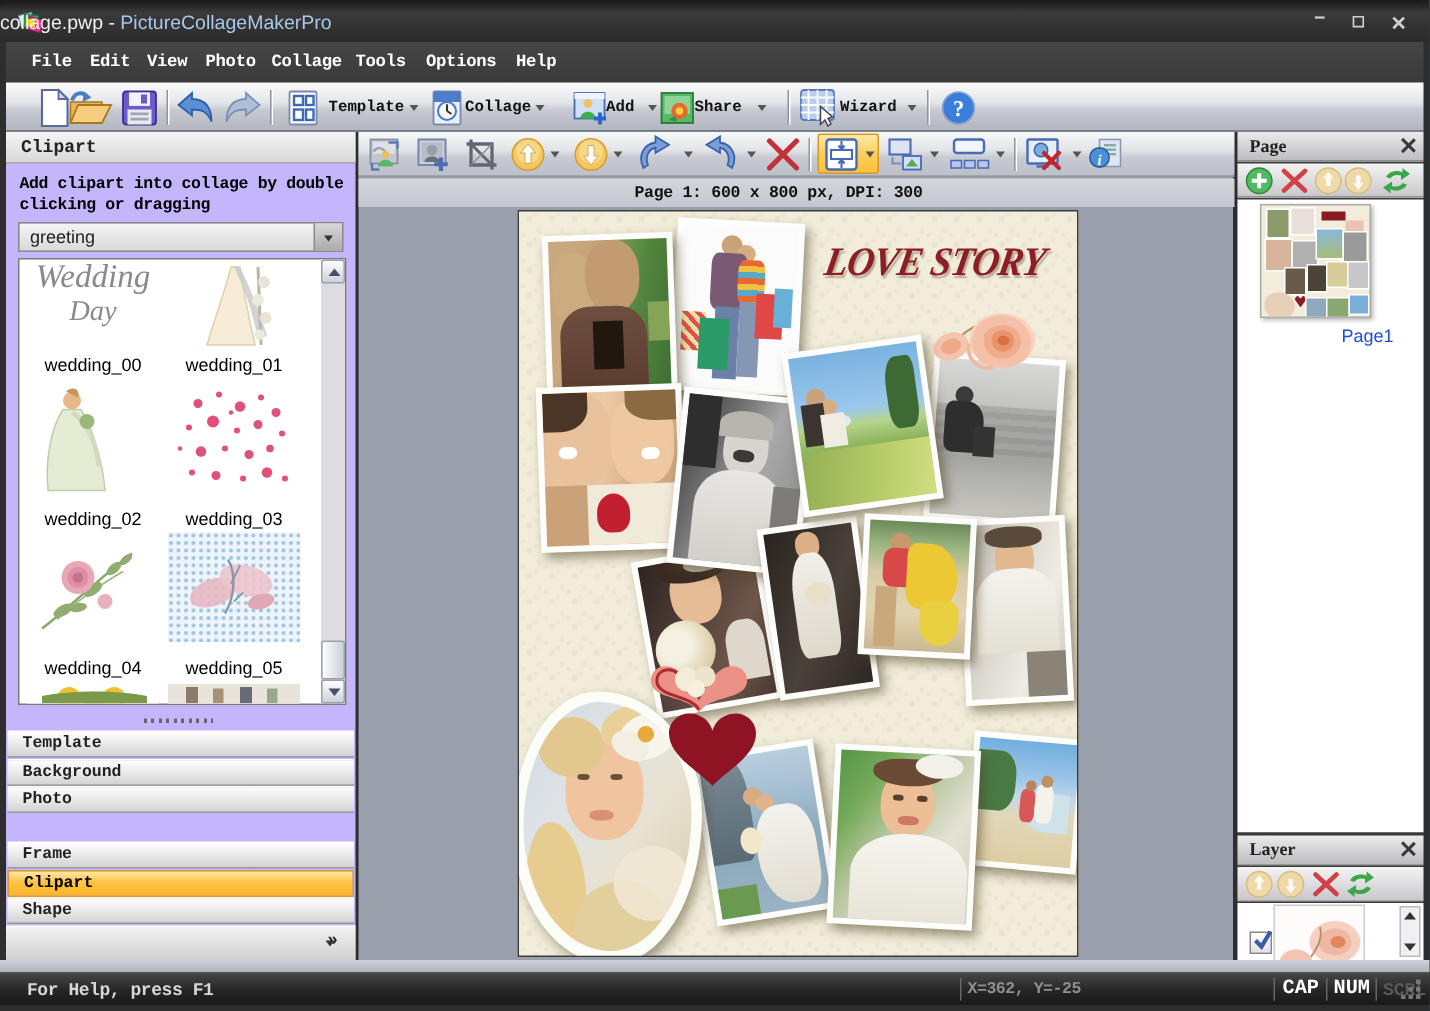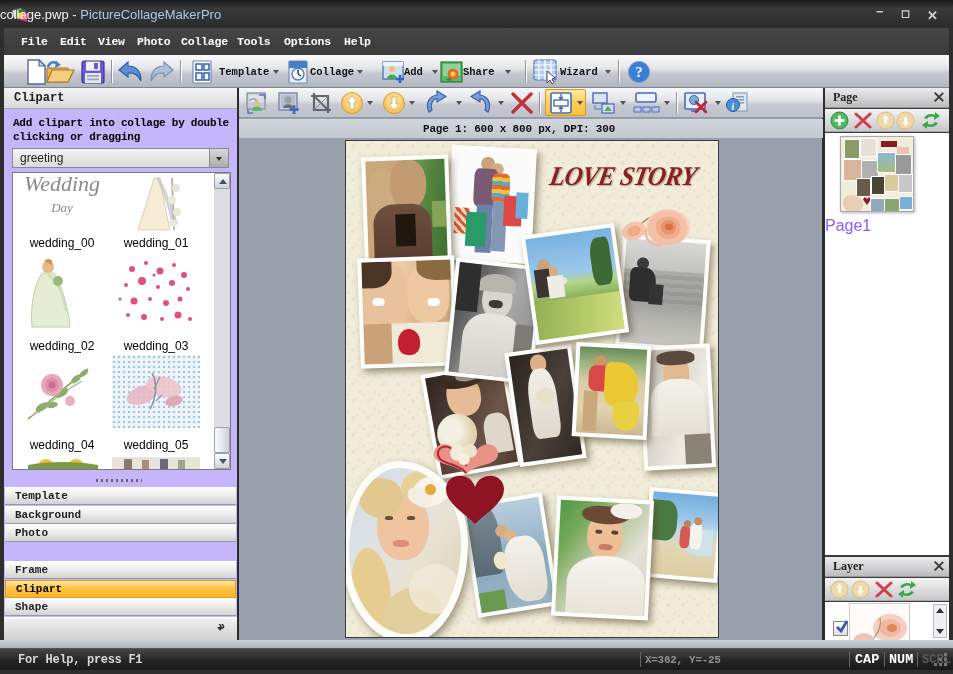--- a/index.html
+++ b/index.html
@@ -216,21 +216,21 @@
   <div id="leftpanel">
     <div id="lp-head">Clipart</div>
     <div id="lp-combo">greeting<span class="btn"></span></div>
     <div id="lp-instr">Add clipart into collage by double clicking or dragging</div>
     <div id="lp-list">
       <div id="lp-items">
 
         <div class="thumb" style="left:5px;top:3px;height:56px;">
           <div style="position:absolute;left:0;top:-6px;width:88px;font-family:'Liberation Serif',serif;font-style:italic;color:#8a8a8a;text-align:center;">
             <div style="font-size:22px;line-height:28px;">Wedding</div>
-            <div style="font-size:13px;line-height:20px;">Day</div>
+            <div style="font-size:19px;line-height:20px;">Day</div>
           </div>
         </div>
         <div class="thumb" style="left:99px;top:3px;height:56px;">
           <svg width="88" height="56" viewBox="0 0 88 56">
             <path d="M42 2 C38 18 30 40 26 54 L58 54 C54 36 50 16 48 2 Z" fill="#f6ecd8" stroke="#e0d0ac" stroke-width="1"></path>
             <path d="M44 2 C50 14 56 30 60 50 L66 48 C60 28 52 10 48 2 Z" fill="#c8c8cc" opacity="0.8"></path>
             <path d="M60 2 L62 54" stroke="#b8b8a8" stroke-width="2"></path>
             <circle cx="64" cy="12" r="4" fill="#e8e4d8"></circle>
               <circle cx="60" cy="24" r="4" fill="#ece8dc"></circle>
             <circle cx="65" cy="36" r="4" fill="#e8e4d8"></circle>
@@ -680,21 +680,21 @@
         <div style="position:absolute;left:16px;top:42px;width:13px;height:17px;background:#6a5a4a;box-shadow:0 0 0 1px #fff;"></div>
         <div style="position:absolute;left:31px;top:40px;width:12px;height:17px;background:#4a4436;box-shadow:0 0 0 1px #fff;"></div>
         <div style="position:absolute;left:44px;top:38px;width:13px;height:16px;background:#d8cc9a;box-shadow:0 0 0 1px #fff;"></div>
         <div style="position:absolute;left:58px;top:38px;width:13px;height:17px;background:#c8c8cc;box-shadow:0 0 0 1px #fff;"></div>
         <div style="position:absolute;left:2px;top:58px;width:20px;height:18px;background:#e8d0b8;border-radius:40% 50% 45% 50%;"></div>
         <div style="position:absolute;left:22px;top:60px;width:8px;height:8px;background:#8a1a28;clip-path:polygon(50% 100%,0 30%,25% 0,50% 25%,75% 0,100% 30%);"></div>
         <div style="position:absolute;left:30px;top:62px;width:13px;height:14px;background:#90a8c0;box-shadow:0 0 0 1px #fff;"></div>
         <div style="position:absolute;left:44px;top:62px;width:14px;height:14px;background:#88a870;box-shadow:0 0 0 1px #fff;"></div>
         <div style="position:absolute;left:59px;top:60px;width:12px;height:12px;background:#7ab0d8;box-shadow:0 0 0 1px #fff;"></div>
       </div>
-      <div style="position:absolute;left:0;top:84px;width:104px;text-align:left;font-size:16px;color:#8b5cf6;">Page1</div>
+      <div style="position:absolute;left:0;top:84px;width:104px;text-align:right;font-size:12px;color:#1d4ed8;">Page1</div>
     </div>
 
     <div style="position:absolute;left:0;top:467px;width:124px;height:2px;background:#3a3a3a;"></div>
 
     <div class="rp-head" style="top:469px;">Layer<span class="rp-close"></span></div>
     <div class="rp-tools" style="top:490px;">
       <svg style="position:absolute;left:5px;top:2px;" width="19" height="19" viewBox="0 0 19 19">
         <circle cx="9.5" cy="9.5" r="8.5" fill="#f0d9a8" stroke="#d8bc80" stroke-width="1"></circle>
         <path d="M9.5 3.5 L13 8 L11 8 L11 13 L8 13 L8 8 L6 8 Z" fill="#fbfbf4"></path>
       </svg>

